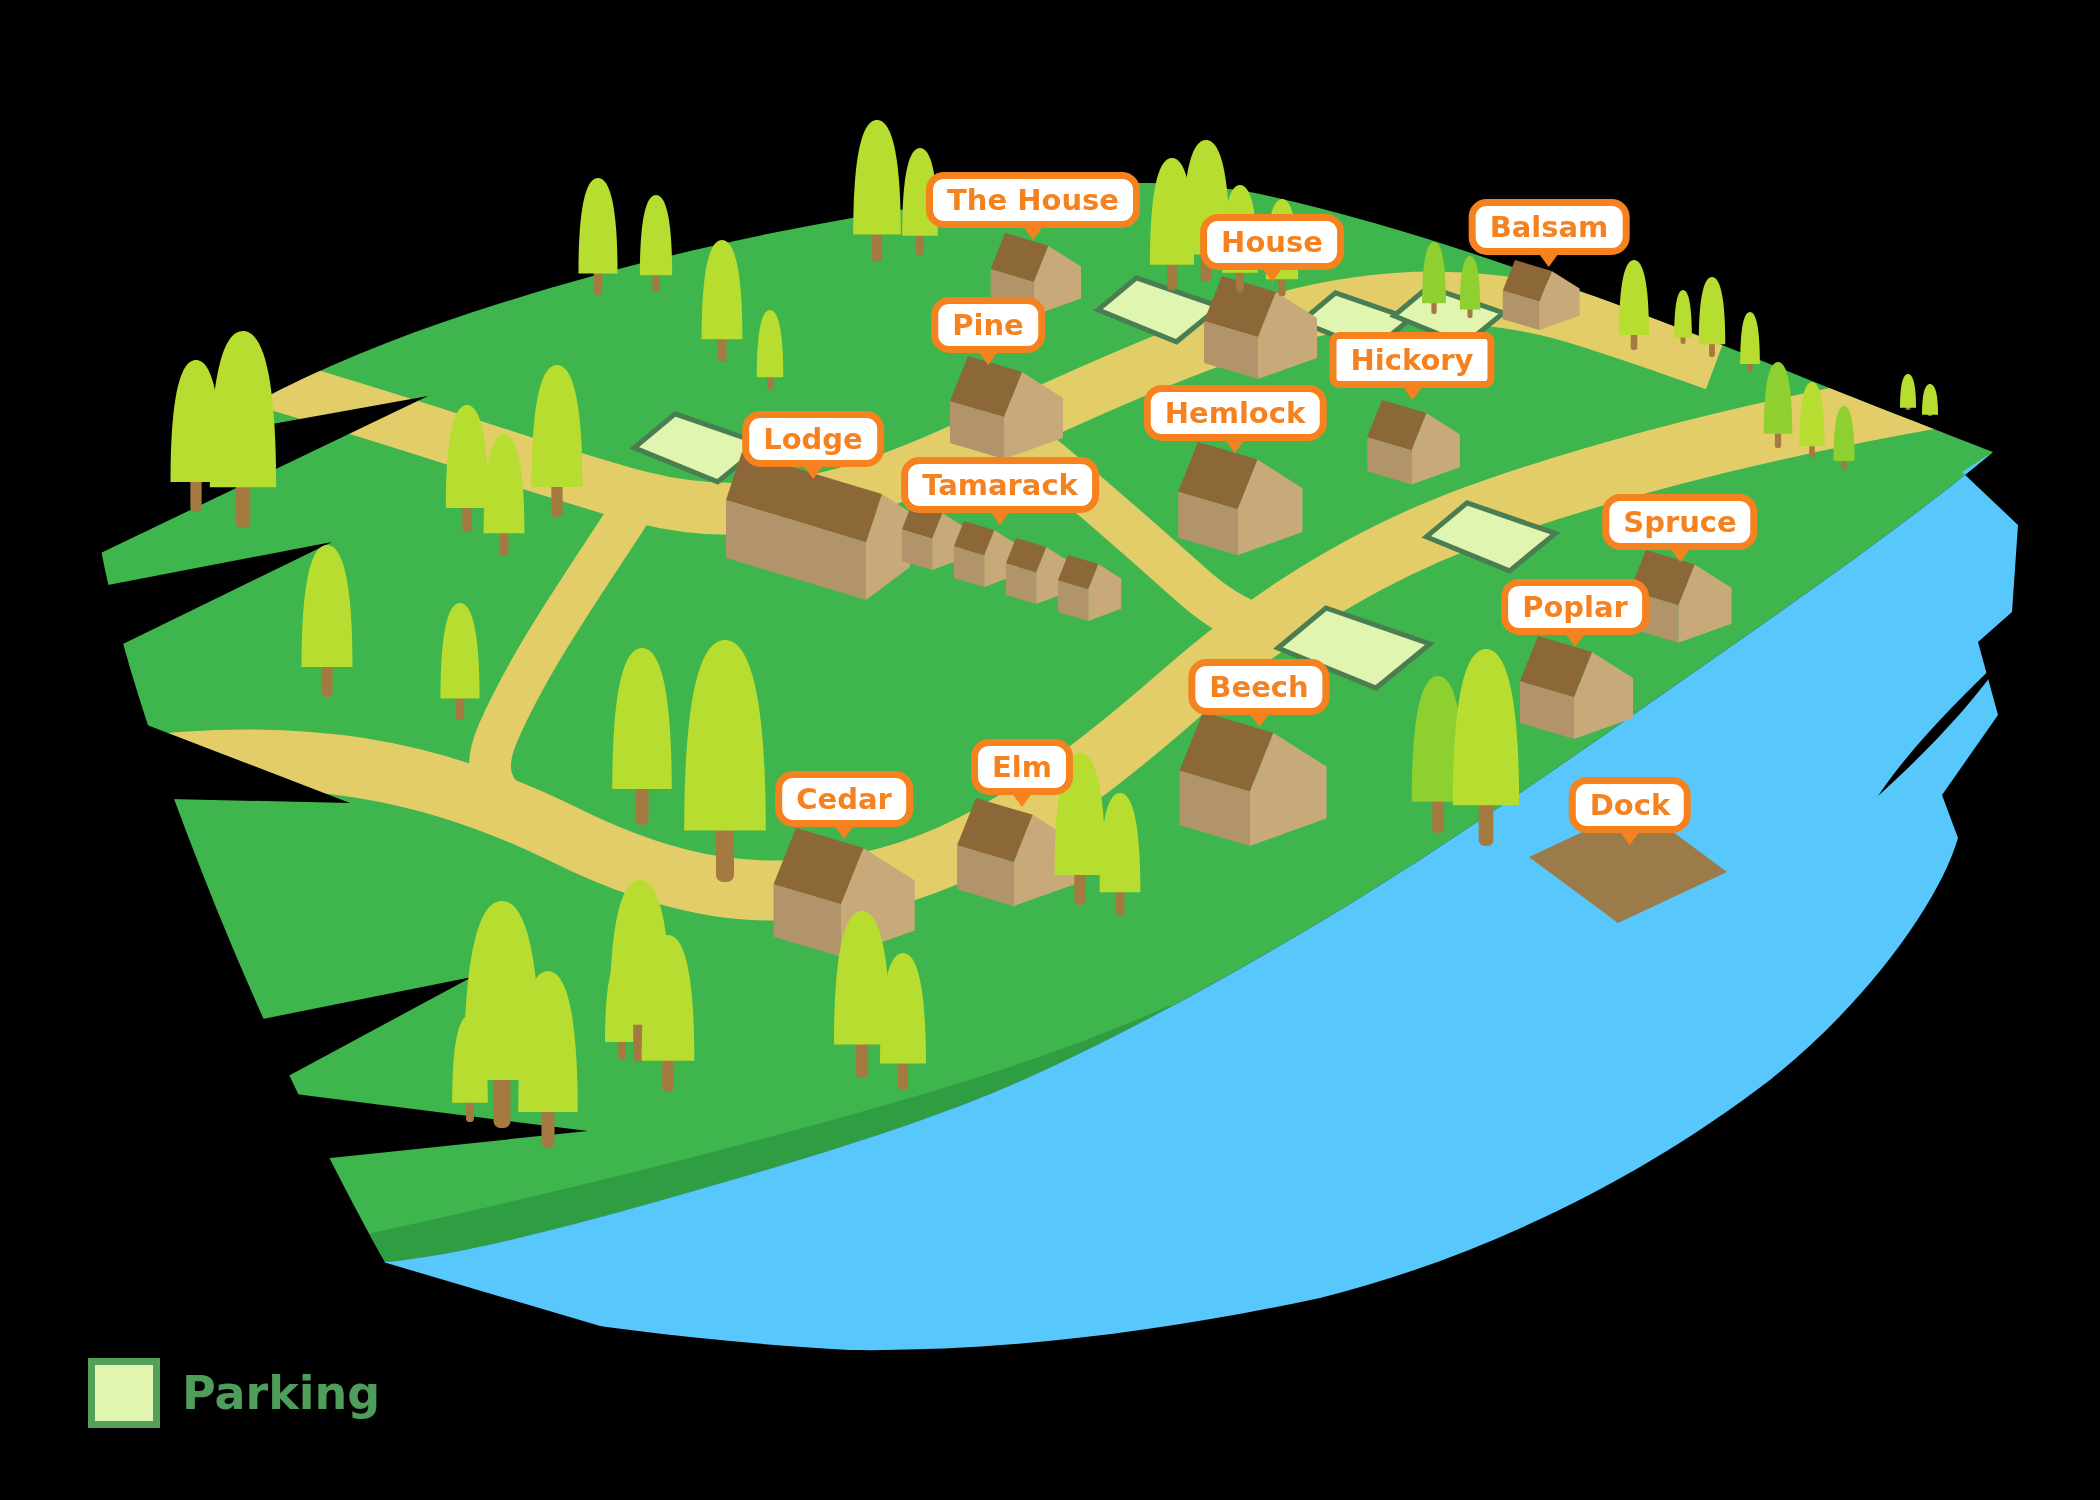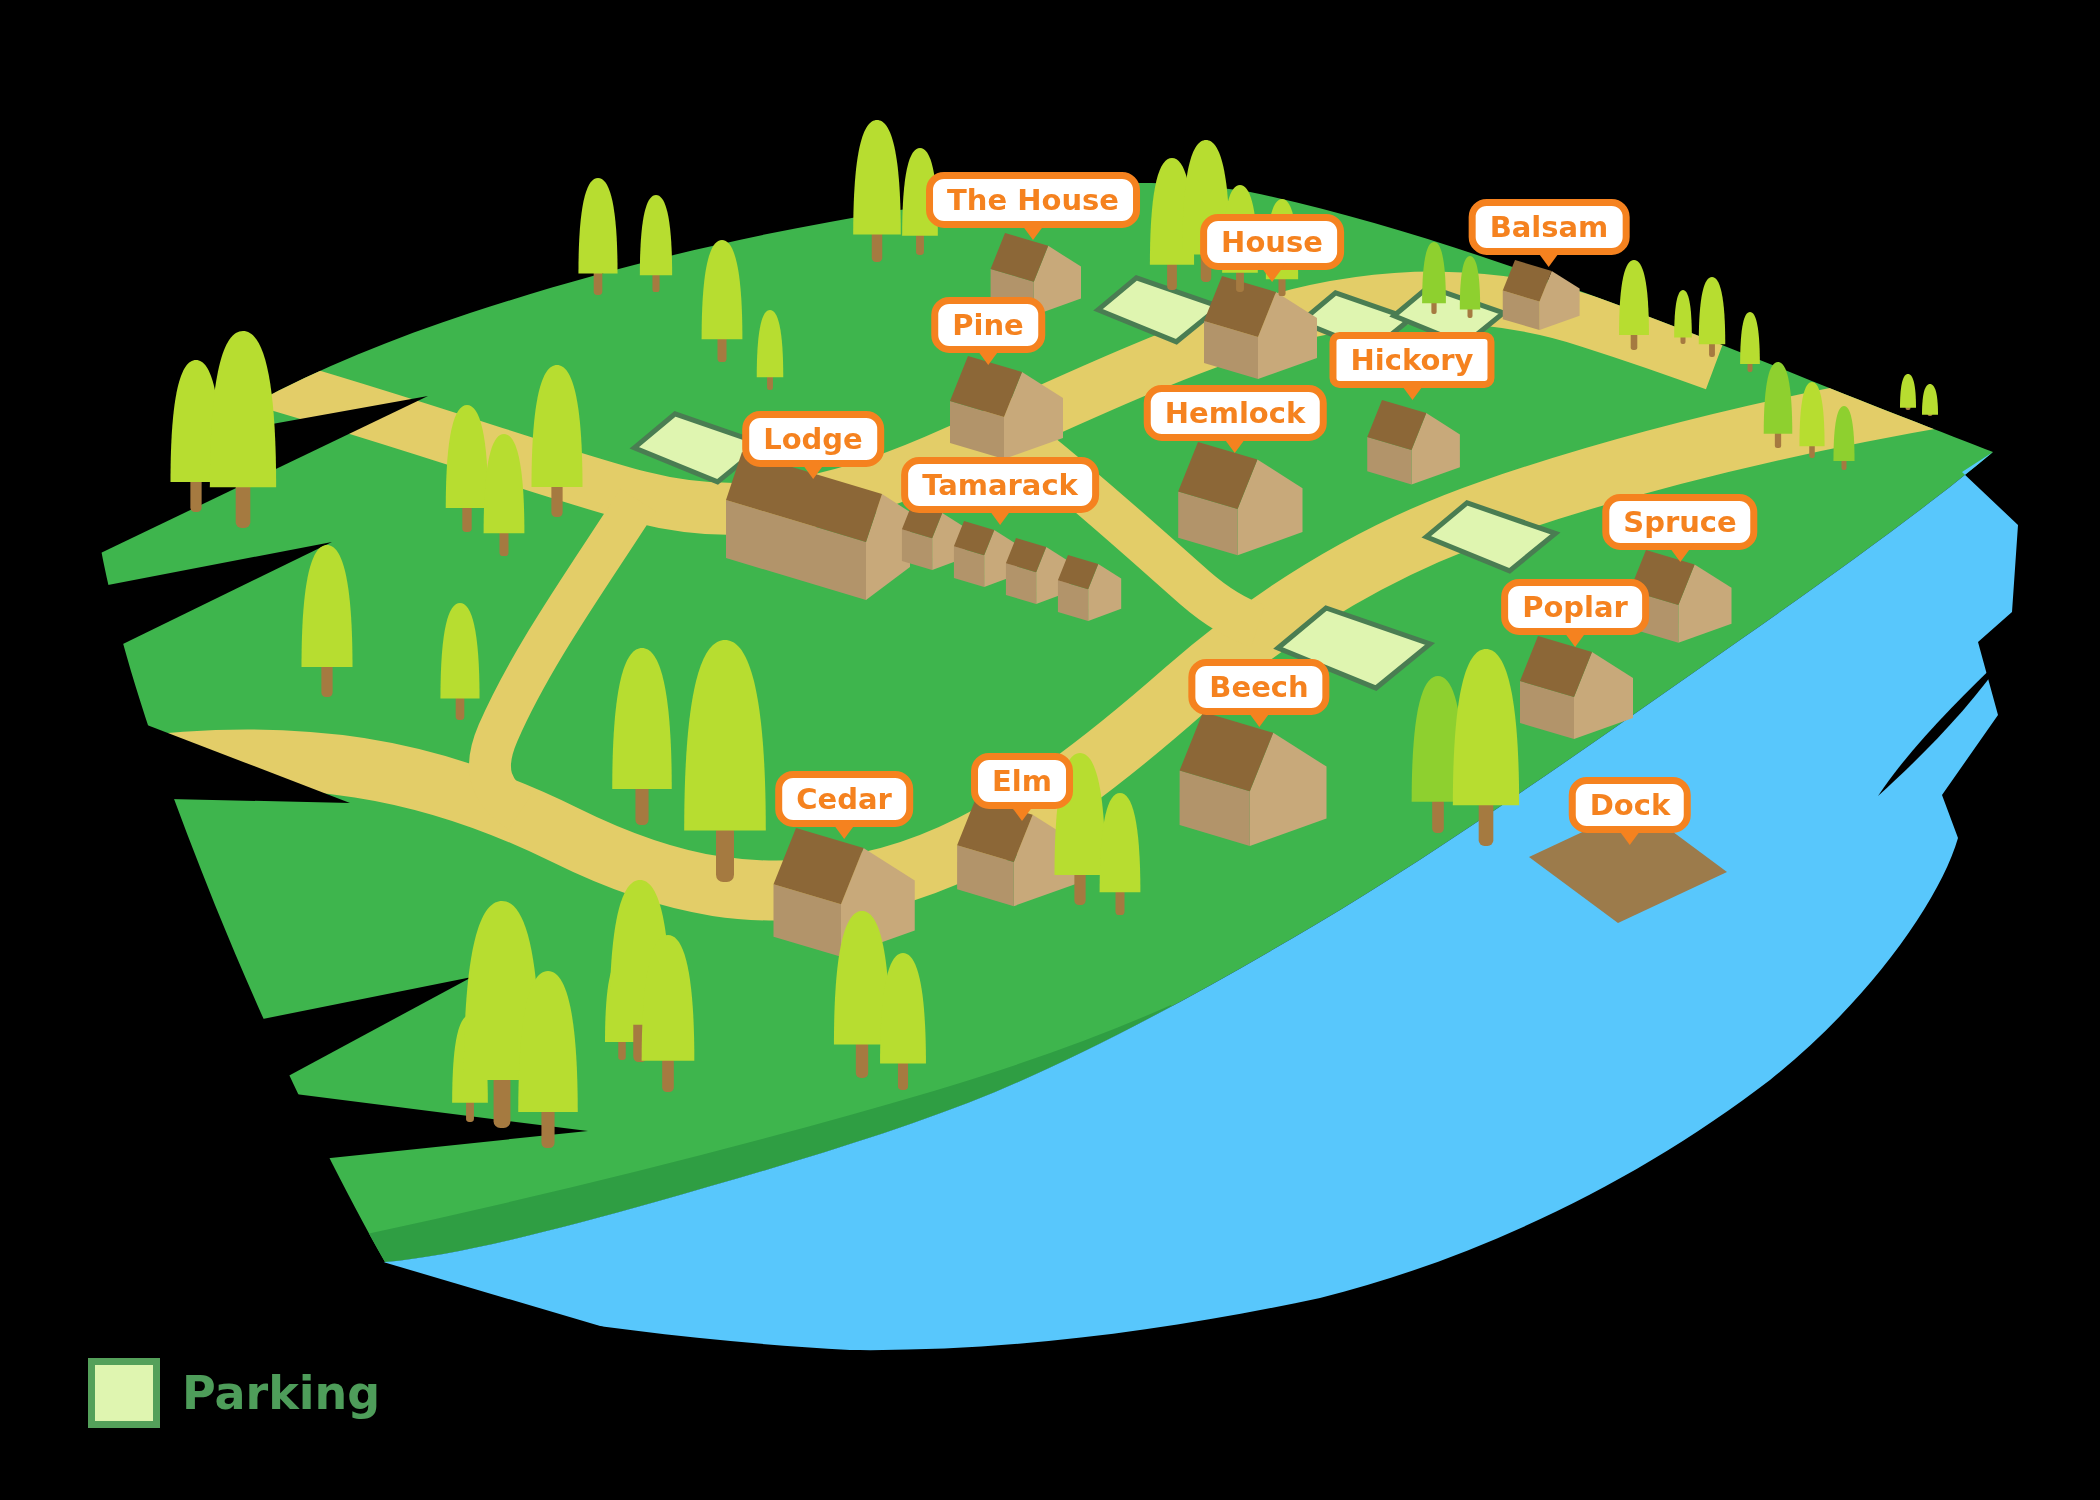--- a/index.html
+++ b/index.html
@@ -399,21 +399,21 @@
       <div class="loc-label" style="left: 1272px; top: 242px;"><span>House</span></div>
       <div class="loc-label" style="left: 1549px; top: 227px;"><span>Balsam</span></div>
       <div class="loc-label" style="left: 1412px; top: 360px; border-radius: 10px;"><span>Hickory</span></div>
       <div class="loc-label" style="left: 813px; top: 439px;"><span>Lodge</span></div>
       <div class="loc-label" style="left: 1000px; top: 485px;"><span>Tamarack</span></div>
       <div class="loc-label" style="left: 1235px; top: 413px;"><span>Hemlock</span></div>
       <div class="loc-label" style="left: 1680px; top: 522px;"><span>Spruce</span></div>
       <div class="loc-label" style="left: 1575px; top: 607px;"><span>Poplar</span></div>
       <div class="loc-label" style="left: 1259px; top: 687px;"><span>Beech</span></div>
       <div class="loc-label" style="left: 844px; top: 799px;"><span>Cedar</span></div>
-      <div class="loc-label" style="left: 1022px; top: 767px; margin-top: 14px;"><span>Elm</span></div>
+      <div class="loc-label" style="left: 1022px; top: 767px;"><span>Elm</span></div>
       <div class="loc-label" style="left: 1630px; top: 805px;"><span>Dock</span></div>
     </div>
 
   <div id="legend">
     <div class="swatch" style="background: rgb(223, 245, 176); border-color: rgb(84, 160, 90);"></div>
     <span class="legend-text" style="color: rgb(78, 157, 90);">Parking</span>
   </div>
 </div>
 
 </body></html>

